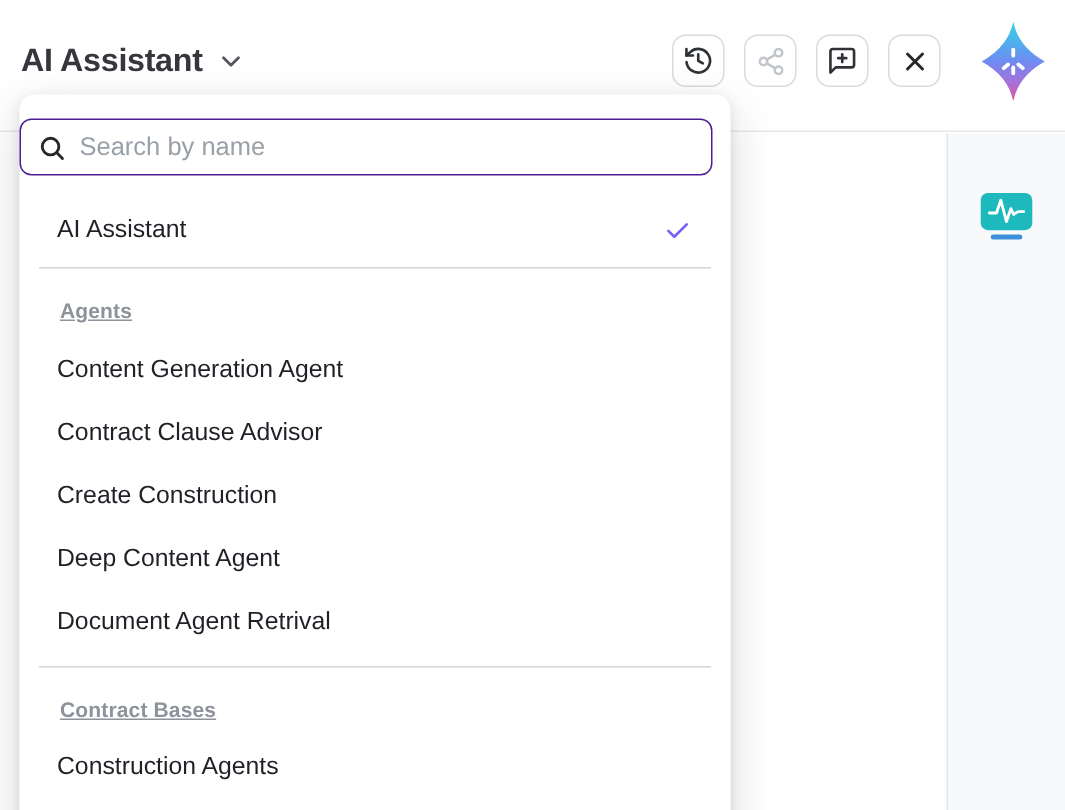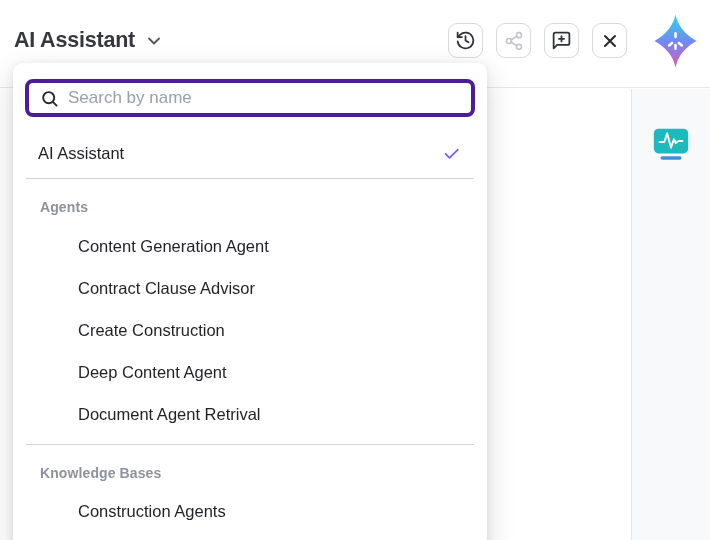--- a/index.html
+++ b/index.html
@@ -35,46 +35,47 @@
   }
   .tool-btn{background:none;border:none;padding:0;cursor:pointer;display:block;}
   
   .dropdown{
     position:absolute;left:13px;top:63px;width:474px;height:505px;
     background:#ffffff;border-radius:10px;
     box-shadow:0 10px 30px rgba(25,25,35,.16), 0 2px 8px rgba(25,25,35,.08);
     z-index:5;box-sizing:border-box;
   }
   .search-wrap{
-    margin:16px 12px 0 12px;height:38px;border:4px solid #4c1d95;border-radius:8px;
+    margin:16px 12px 0 0;height:38px;border:1px solid #4c1d95;border-radius:8px;
     display:flex;align-items:center;padding:0 11px;gap:9px;box-sizing:border-box;
     background:#fff;
   }
   .search-wrap input{
     border:none;outline:none;flex:1;font-size:17px;color:#1f2126;
     font-family:"Liberation Sans","DejaVu Sans",sans-serif;background:transparent;
     padding:0;
   }
   .search-wrap input::placeholder{color:#9aa0a8;}
   .row-selected{
     margin-top:15px;height:42px;padding:0 26px 0 25px;
     display:flex;align-items:center;justify-content:space-between;
     font-size:16.5px;color:#1f2126;cursor:pointer;
   }
   .divider{height:1px;background:#d2d4d8;margin:0 13px;}
   .divider.d1{margin-top:4px;}
   .divider.d2{margin-top:9px;}
   .section-label{
     padding:20px 0 0 27px;font-size:14px;font-weight:700;color:#8d929b;
     letter-spacing:.1px;
+    text-decoration:underline;
   }
   .list{margin-top:10px;}
   .list-item{
     height:42px;display:flex;align-items:center;padding-left:25px;
-    font-size:16.5px;color:#1f2126;cursor:pointer;margin-left:40px;
+    font-size:16.5px;color:#1f2126;cursor:pointer;
   }
   .kb-item{margin-top:9px;}
 </style>
 </head>
 <body>
 
 <div class="header">
   <span class="title">AI Assistant</span>
   <span class="title-chevron">
     <svg width="20" height="20" viewBox="0 0 24 24" fill="none" stroke="#55575c" stroke-width="2.2" stroke-linecap="round" stroke-linejoin="round">
@@ -185,19 +186,19 @@
   <div class="list">
     <div class="list-item">Content Generation Agent</div>
     <div class="list-item">Contract Clause Advisor</div>
     <div class="list-item">Create Construction</div>
     <div class="list-item">Deep Content Agent</div>
     <div class="list-item">Document Agent Retrival</div>
   </div>
 
   <div class="divider d2"></div>
 
-  <div class="section-label">Knowledge Bases</div>
+  <div class="section-label">Contract Bases</div>
 
   <div class="list kb-item">
     <div class="list-item">Construction Agents</div>
   </div>
 
 </div>
 
 </body></html>

